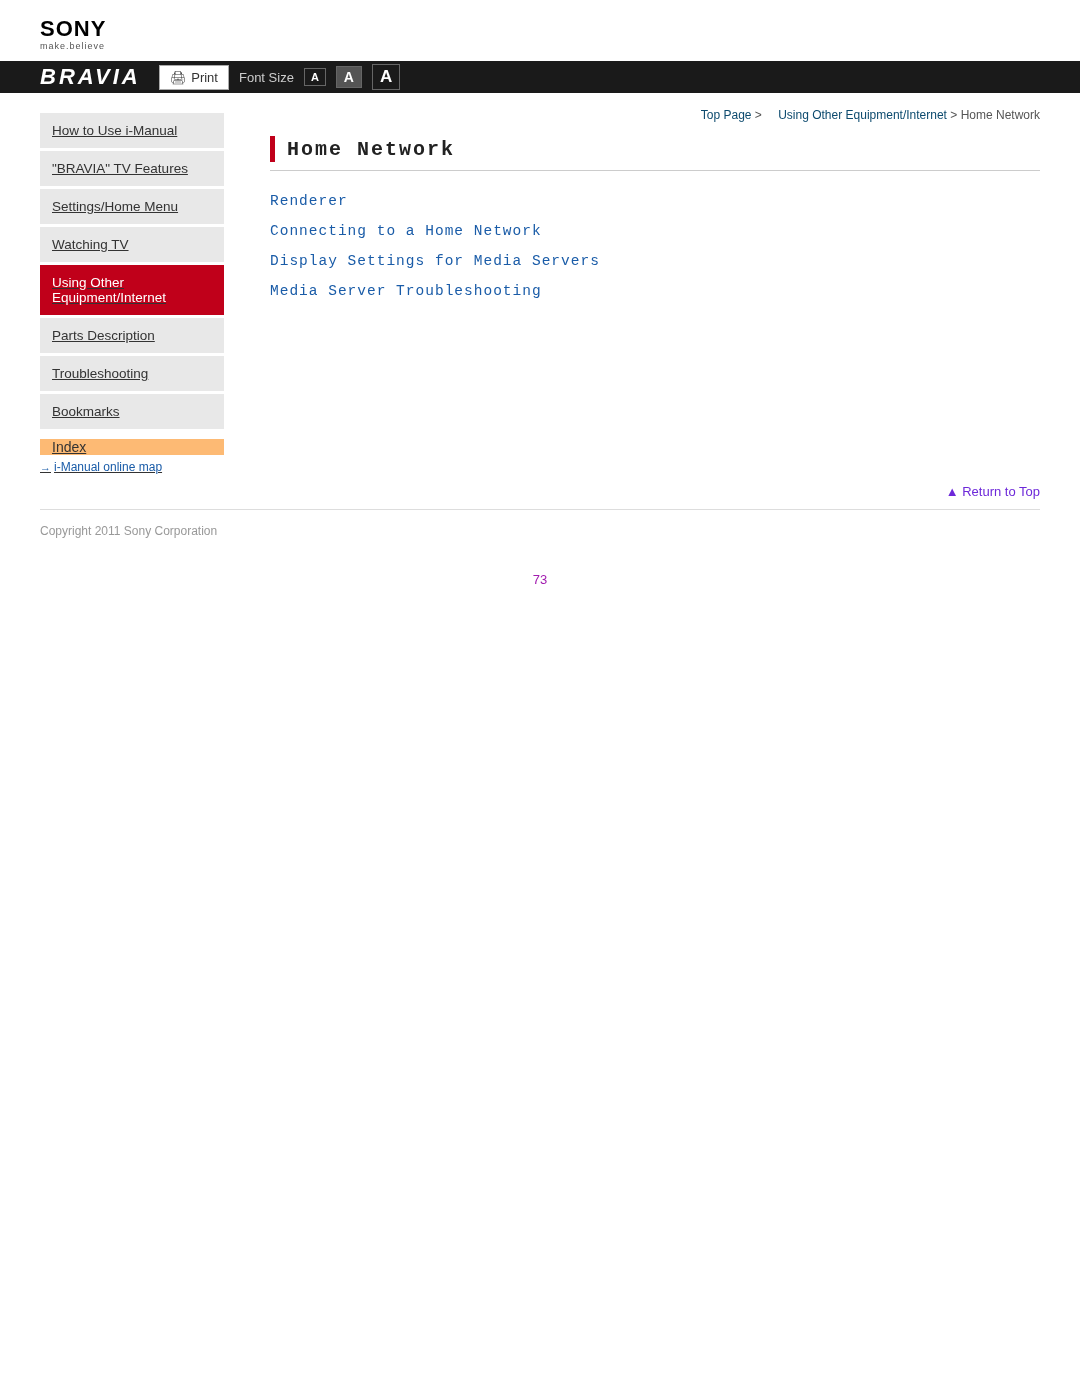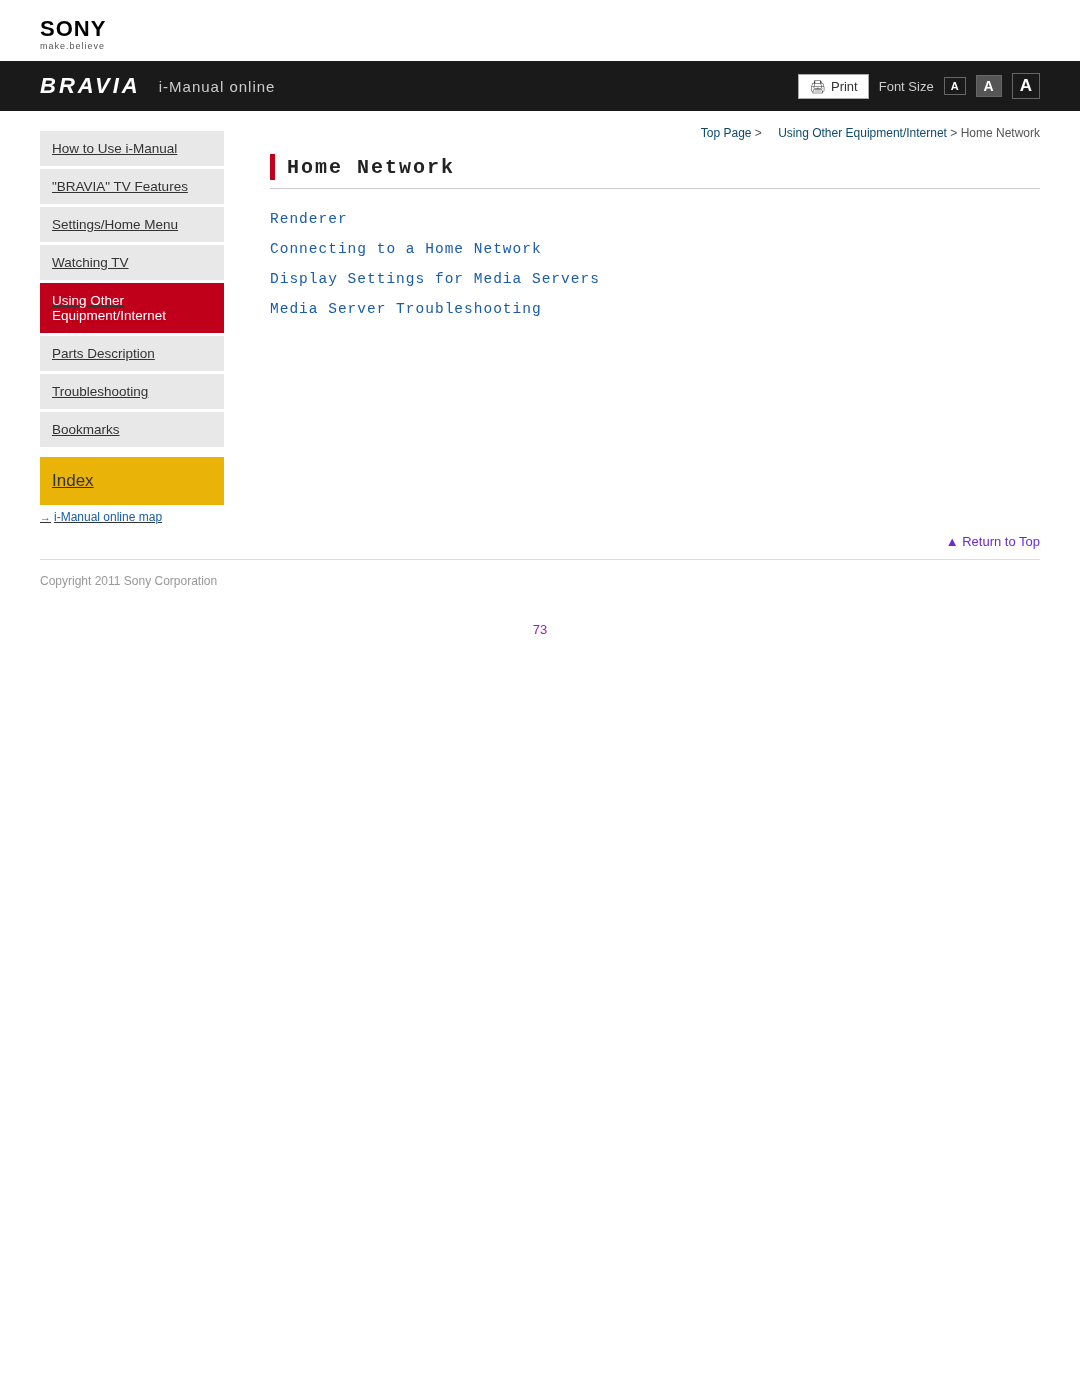--- a/index.html
+++ b/index.html
@@ -30,21 +30,21 @@
       letter-spacing: 1px;
       margin-top: 1px;
     }
 
     
     .top-bar {
       background: #1a1a1a;
       display: flex;
       align-items: center;
       padding: 0 40px;
-      height: 50px;
+      height: 32px;
     }
     .bravia-logo {
       font-family: Arial Black, sans-serif;
       font-weight: 900;
       font-size: 22px;
       color: #fff;
       letter-spacing: 3px;
       text-transform: uppercase;
       margin-right: 18px;
     }
@@ -113,25 +113,25 @@
       cursor: pointer;
       text-decoration: none;
       border: none;
     }
     .sidebar-item.active {
       background: #c0001a;
       color: #fff;
     }
     .sidebar-index {
       display: block;
-      padding: 14px 12px;
+      padding: 0 12px;
       margin-top: 10px;
-      font-size: 17px;
+      font-size: 14px;
       color: #333;
-      background: #eab308;
+      background: #fdba74;
       cursor: pointer;
       text-decoration: none;
     }
     .imanual-map-link {
       display: block;
       margin-top: 5px;
       font-size: 12px;
       color: #1a5ca8;
       text-decoration: none;
     }
@@ -236,21 +236,20 @@
 </head>
 <body>
 
 <div class="logo-area">
   <div class="sony-logo">SONY</div>
   <div class="sony-tagline">make.believe</div>
 </div>
 
 <div class="top-bar">
   <div class="bravia-logo"><span>BRAVIA</span></div>
-  <div class="imanual-title">i-Manual online</div>
   <div class="top-bar-right">
     <button class="print-btn">
       <span>🖨</span>
       <span>Print</span>
     </button>
     <span class="font-size-label">Font Size</span>
     <button class="font-btn font-btn-sm">A</button>
     <button class="font-btn font-btn-md">A</button>
     <button class="font-btn font-btn-lg">A</button>
   </div>

